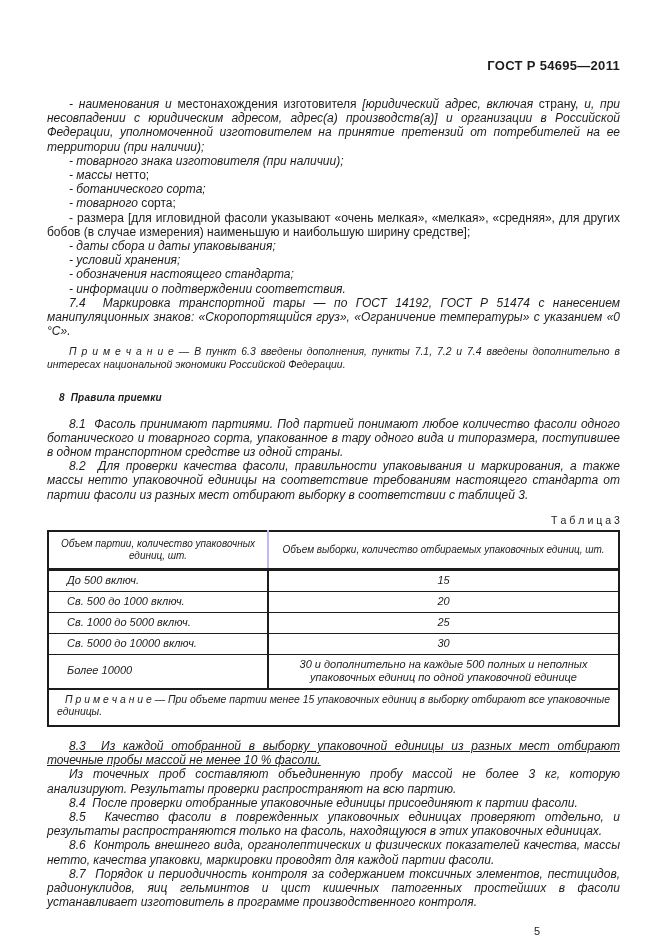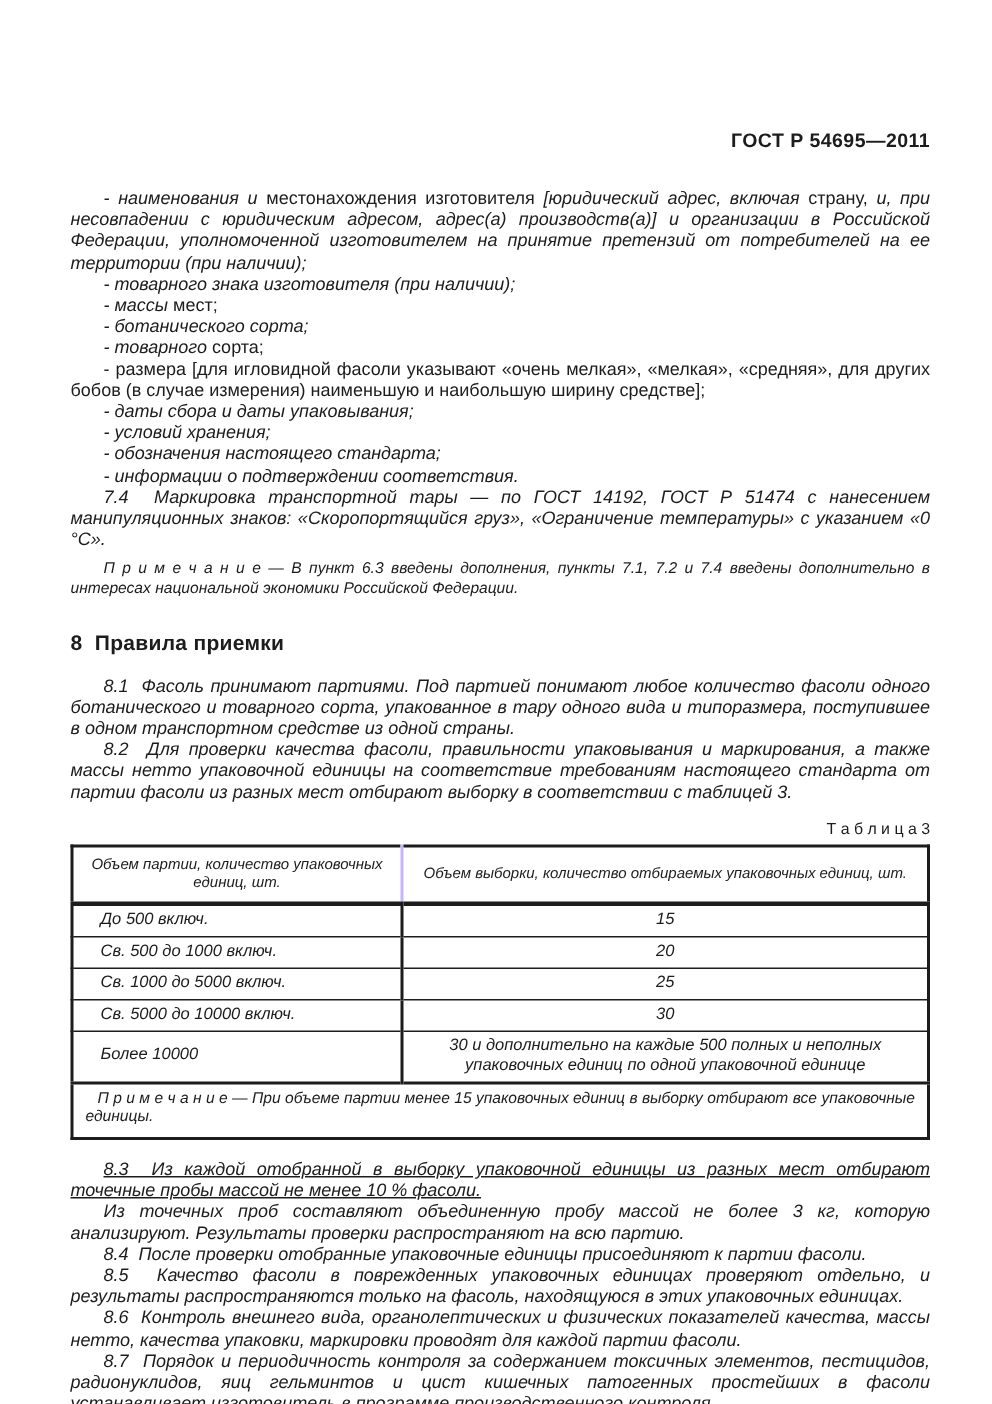--- a/index.html
+++ b/index.html
@@ -3,34 +3,34 @@
 <meta charset="utf-8">
 <style>
   html,body{margin:0;padding:0;}
   body{background:#ffffff;width:661px;height:936px;overflow:hidden;}
   .page{
     position:relative;width:661px;height:936px;background:#ffffff;
     font-family:"Liberation Sans",sans-serif;color:#1c1c1c;
     -webkit-font-smoothing:antialiased;
   }
   .doc-header{
-    padding:86px 41px 0 0;text-align:right;
+    padding:58px 41px 0 0;text-align:right;
     font-size:13px;font-weight:bold;letter-spacing:.3px;
   }
   .content{padding:24px 41px 0 47px;}
   p{margin:0;}
   .body{font-size:12px;line-height:14.2px;}
   .j{text-align:justify;}
   .ind{text-indent:22px;}
   .it{font-style:italic;}
   .up{font-style:normal;}
   .note-p{font-size:10.4px;line-height:12.6px;margin:8px 0 6px;}
   .heading{
-    font-size:14px;font-weight:bold;
-    margin:20px 0 14px;letter-spacing:.2px;
+    font-size:10px;font-weight:bold;font-style:italic;
+    margin:20px 12px 14px;letter-spacing:.2px;
   }
   .table-label{font-size:10.6px;margin:12px 0 4px;font-style:normal;text-align:right;}
   table.t3{
     width:100%;border-collapse:collapse;border:2px solid #1c1c1c;
     margin:0 0 12px 0;table-layout:fixed;
   }
   table.t3 th{
     border-bottom:3px solid #1c1c1c;font-weight:normal;font-style:italic;
     font-size:10px;line-height:12px;padding:6px 10px;text-align:center;
     vertical-align:middle;
@@ -57,21 +57,21 @@
 
 <div class="page">
 
   <div class="doc-header">ГОСТ Р 54695—2011</div>
 
   <div class="content">
 
     <p class="body j ind"><span class="it">- наименования и </span><span class="up">местонахождения изготовителя </span><span class="it">[юридический адрес, включая </span><span class="up">страну, </span><span class="it">и, при несовпадении с юридическим адресом, адрес(а) производств(а)] и организации в Российской Федерации, уполномоченной изготовителем на принятие претензий от потребителей на ее территории (при наличии);</span></p>
 
     <p class="body ind"><span class="it">- товарного знака изготовителя (при наличии);</span></p>
-    <p class="body ind"><span class="it">- массы </span><span class="up">мест;</span></p>
+    <p class="body ind"><span class="it">- массы </span><span class="up">нетто;</span></p>
     <p class="body ind"><span class="it">- ботанического сорта;</span></p>
     <p class="body ind"><span class="it">- товарного </span><span class="up">сорта;</span></p>
     <p class="body j ind"><span class="up">- размера [для игловидной фасоли указывают «очень мелкая», «мелкая», «средняя», для других бобов (в случае измерения) наименьшую и наибольшую ширину средстве];</span></p>
     <p class="body ind"><span class="it">- даты сбора и даты упаковывания;</span></p>
     <p class="body ind"><span class="it">- условий хранения;</span></p>
     <p class="body ind"><span class="it">- обозначения настоящего стандарта;</span></p>
     <p class="body ind"><span class="it">- информации о подтверждении соответствия.</span></p>
 
     <p class="body j ind it">7.4&nbsp; Маркировка транспортной тары — по ГОСТ 14192, ГОСТ Р 51474 с нанесением манипуляционных знаков: «Скоропортящийся груз», «Ограничение температуры» с указанием «0 °С».</p>
 

